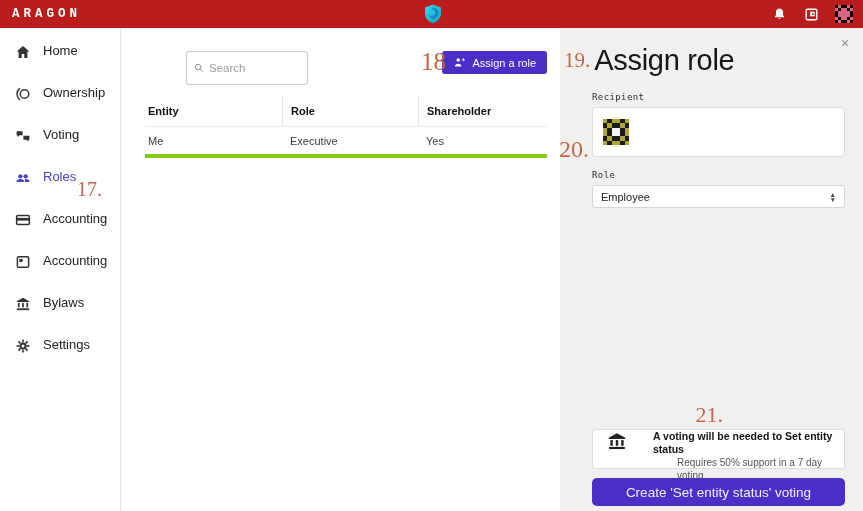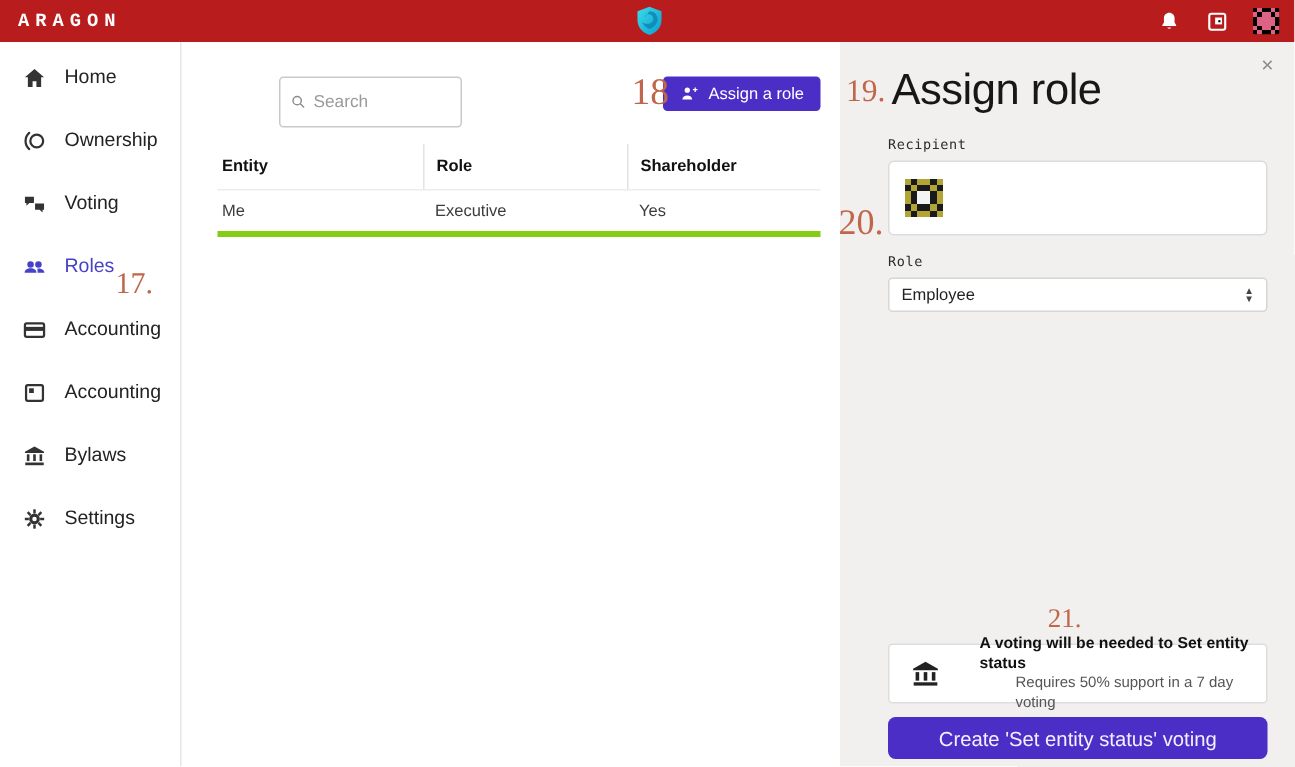--- a/index.html
+++ b/index.html
@@ -45,32 +45,32 @@
   .field-label { font-family:"DejaVu Sans Mono","Liberation Mono",monospace; font-size:9px; color:#2b2b2b; letter-spacing:0.4px; margin-left:32px; }
   .recipient-label { margin-top:15px; }
   .recipient-card { margin:5px 0 0 32px; width:253px; height:50px; background:#fff; border:1px solid #dcdcdc; border-radius:4px; display:flex; align-items:center; padding:0 10px; }
   .recipient-id { width:26px; height:26px; margin-right:9px; flex:none; }
   .recipient-name { font-size:13px; font-weight:700; color:#111; line-height:15px; }
   .recipient-addr { font-family:"DejaVu Sans Mono","Liberation Mono",monospace; font-size:8px; color:#a8a8a8; letter-spacing:0.1px; }
   .role-label { margin-top:13px; }
   .select { margin:5px 0 0 32px; width:253px; height:23px; background:#fff; border:1px solid #d6d6d6; border-radius:3px; display:flex; align-items:center; padding:0 8px; cursor:pointer; }
   .select .sel-value { font-size:11px; color:#222; flex:1; }
   .select .stepper { display:flex; flex-direction:column; line-height:5px; font-size:6.5px; color:#444; }
-  .notice-card { position:absolute; left:32px; bottom:42px; width:253px; height:40px; background:#fff; border:1px solid #ddd; border-radius:3px; display:flex; align-items:center; padding-left:13px; }
+  .notice-card { position:absolute; left:32px; bottom:42px; width:253px; height:40px; background:#fff; border:1px solid #ddd; border-radius:3px; display:flex; padding-left:13px; }
   .notice-text { margin-left:25px; }
   .notice-title { font-size:10.5px; font-weight:700; color:#111; line-height:13px; }
   .notice-sub { font-size:10px; color:#555; line-height:13px;padding-left:24px; }
   .create-btn { position:absolute; left:32px; bottom:5px; width:253px; height:28px; background:#4a2ec6; border:none; border-radius:5px; color:#f2f0ff; font-size:13.5px; font-family:"Liberation Sans",sans-serif; cursor:pointer; }
   
   .ann { font-family:"Liberation Serif", serif; color:#c1664a; position:absolute; z-index:40; }
   .ann-17 { left:77px; top:178px; font-size:20px; }
   .ann-18 { left:421px; top:48px; font-size:25px; }
   .ann-19 { position:static; font-size:21px; }
   .ann-20 { left:559px; top:136px; font-size:24px; }
-  .ann-21 { left:50%; transform:translateX(-58%); top:374px; font-size:18px; position:absolute; }
+  .ann-21 { left:50%; transform:translateX(-58%); top:374px; font-size:22px; position:absolute; }
 </style>
 </head>
 <body>
 
 <div class="topbar">
   <div class="logo">ARAGON</div>
   <div class="shield">
     <svg width="24" height="24" viewBox="0 0 24 24">
       <defs>
         <linearGradient id="shg" x1="0" y1="0" x2="1" y2="1">

